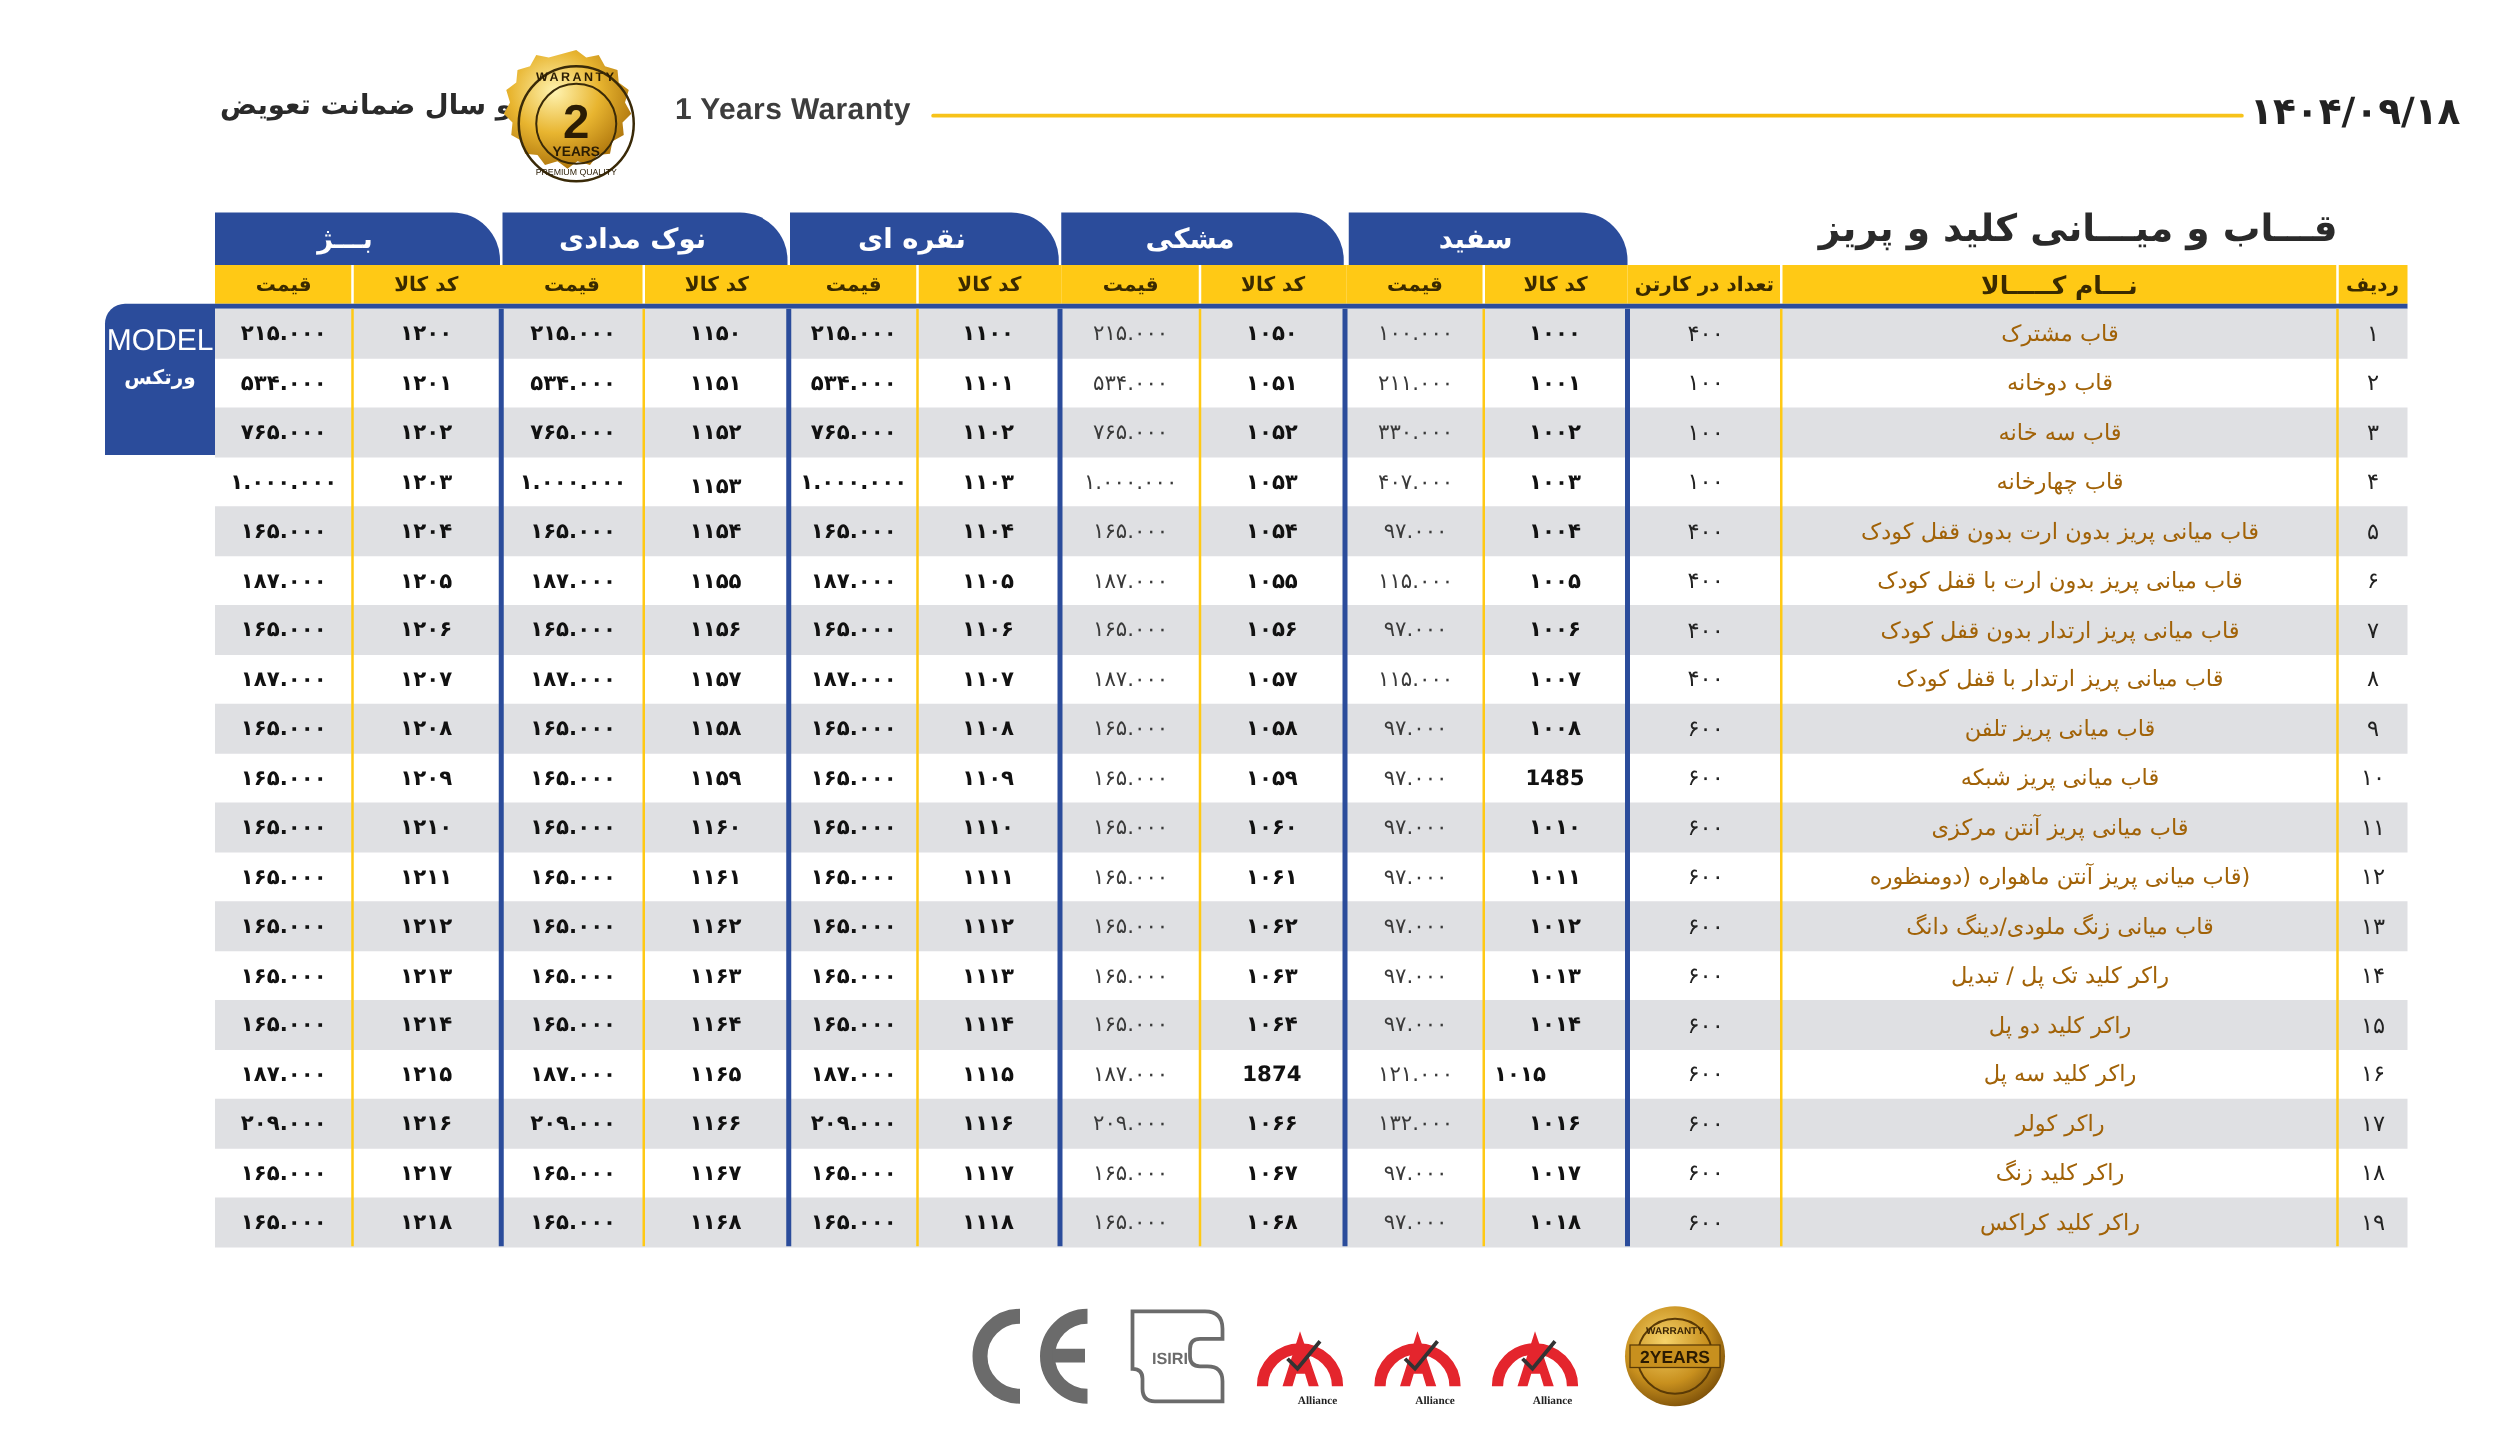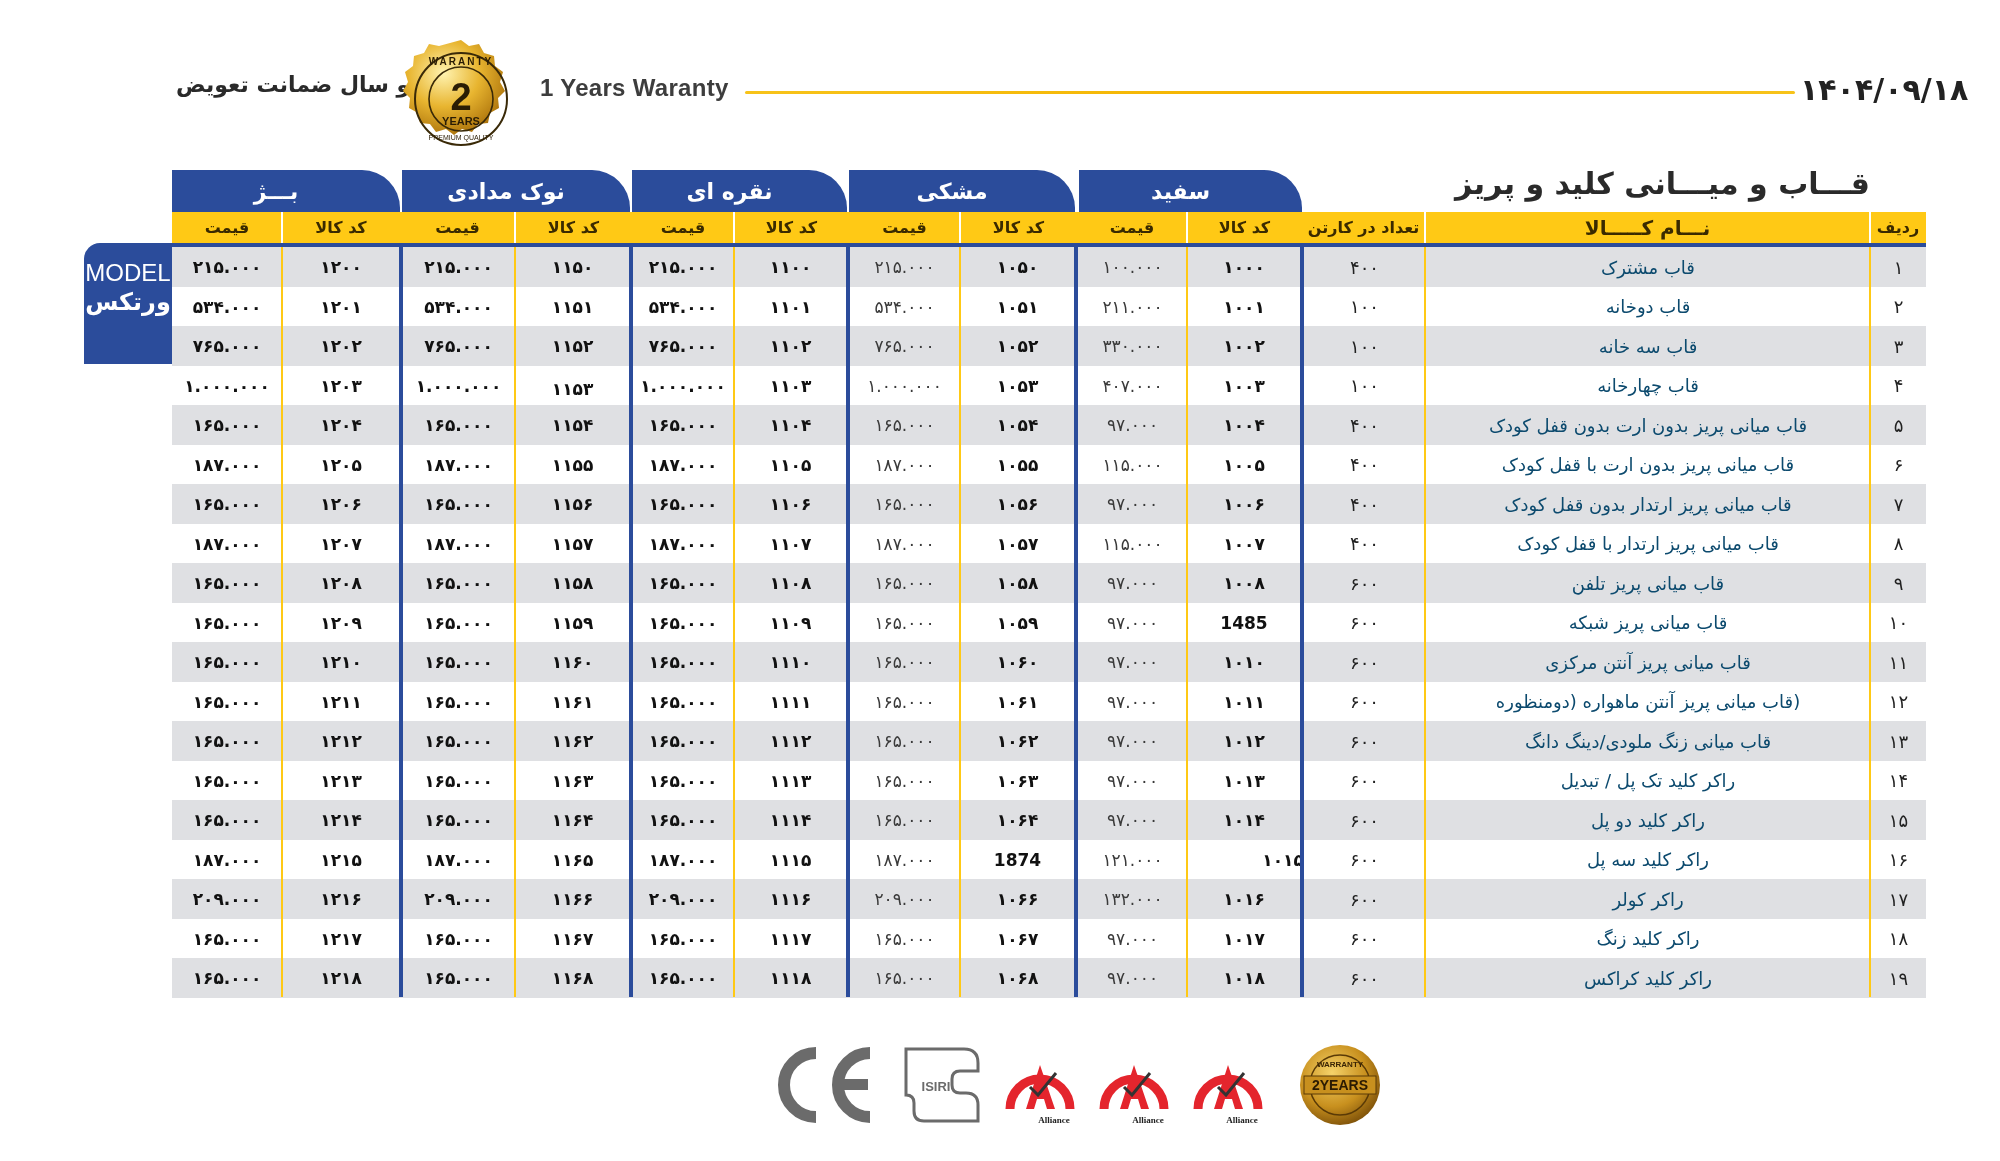--- a/index.html
+++ b/index.html
@@ -23,30 +23,30 @@
   .hdr.big { font-size: 20px; }
   .hdr-sep { position: absolute; top: 212px; width: 2px; height: 31px; background: #ffffff; }
   .hdr-blue { position: absolute; left: 172px; top: 243px; width: 1754px; height: 4px; background: #2b4c9b; }
 
   
   .row-bg { position: absolute; left: 172px; width: 1754px; height: 40px; }
   .row-bg.gray { background: #dfe0e3; }
   .cell { position: absolute; height: 40px; display: flex; align-items: center; justify-content: center; font-size: 17px; color: #222; white-space: nowrap; direction: rtl; }
   .cell.bold { font-weight: bold; color: #111; }
   .cell.dim { color: #3a3a3a; }
-  .cell.name { font-size: 18px; color: #0c4a6e; }
+  .cell.name { font-size: 18px; color: #a16207; }
   .cell.num { font-size: 18px; }
 
   .vline-y { position: absolute; width: 2px; background: #ffc915; }
   .vline-b { position: absolute; width: 4px; background: #2b4c9b; }
 
   
   .model-box { position: absolute; left: 84px; top: 243px; width: 88px; height: 121px; background: #2b4c9b; border-top-left-radius: 16px; color: #fff; display: flex; flex-direction: column; align-items: center; padding-top: 16px; }
   .model-box .m1 { font-family: "Liberation Sans", sans-serif; font-size: 24px; line-height: 28px; }
-  .model-box .m2 { font-size: 24px; font-weight: bold; line-height: 30px; direction: rtl; }
+  .model-box .m2 { font-size: 16px; font-weight: bold; line-height: 30px; direction: rtl; }
 
   
   .logos { position: absolute; left: 770px; top: 1040px; height: 90px; display: flex; align-items: center; gap: 22px; }
   .logo { height: 84px; display: flex; align-items: center; justify-content: center; }
 </style>
 </head>
 <body>
 
 <div class="fa-warranty">دو سال ضمانت تعویض</div>
 
@@ -327,21 +327,21 @@
     <div class="row-bg" style="top: 840px; height: 39px;"></div>
     <div class="cell bold" style="left: 172px; width: 110px; top: 840px; height: 39px;">۱۸۷.۰۰۰</div>
     <div class="cell bold" style="left: 282px; width: 118px; top: 840px; height: 39px;">۱۲۱۵</div>
     <div class="cell bold" style="left: 402px; width: 113px; top: 840px; height: 39px;">۱۸۷.۰۰۰</div>
     <div class="cell bold" style="left: 515px; width: 115px; top: 840px; height: 39px;">۱۱۶۵</div>
     <div class="cell bold" style="left: 632px; width: 102px; top: 840px; height: 39px;">۱۸۷.۰۰۰</div>
     <div class="cell bold" style="left: 734px; width: 113px; top: 840px; height: 39px;">۱۱۱۵</div>
     <div class="cell dim" style="left: 849px; width: 111px; top: 840px; height: 39px;">۱۸۷.۰۰۰</div>
     <div class="cell bold" style="left: 960px; width: 115px; top: 840px; height: 39px;">1874</div>
     <div class="cell dim" style="left: 1078px; width: 109px; top: 840px; height: 39px;">۱۲۱.۰۰۰</div>
-    <div class="cell bold" style="left: 1226px; width: 114px; top: 840px; height: 39px;">۱۰۱۵</div>
+    <div class="cell bold" style="left: 1159px; width: 114px; top: 840px; height: 39px;">۱۰۱۵</div>
     <div class="cell num" style="left: 1304px; width: 121px; top: 840px; height: 39px;">۶۰۰</div>
     <div class="cell name" style="left: 1426px; width: 444px; top: 840px; height: 39px; text-align: right;">راکر کلید سه پل</div>
     <div class="cell num" style="left: 1871px; width: 55px; top: 840px; height: 39px;">۱۶</div>
     <div class="row-bg gray" style="top: 879px; height: 40px;"></div>
     <div class="cell bold" style="left: 172px; width: 110px; top: 879px; height: 40px;">۲۰۹.۰۰۰</div>
     <div class="cell bold" style="left: 282px; width: 118px; top: 879px; height: 40px;">۱۲۱۶</div>
     <div class="cell bold" style="left: 402px; width: 113px; top: 879px; height: 40px;">۲۰۹.۰۰۰</div>
     <div class="cell bold" style="left: 515px; width: 115px; top: 879px; height: 40px;">۱۱۶۶</div>
     <div class="cell bold" style="left: 632px; width: 102px; top: 879px; height: 40px;">۲۰۹.۰۰۰</div>
     <div class="cell bold" style="left: 734px; width: 113px; top: 879px; height: 40px;">۱۱۱۶</div>

